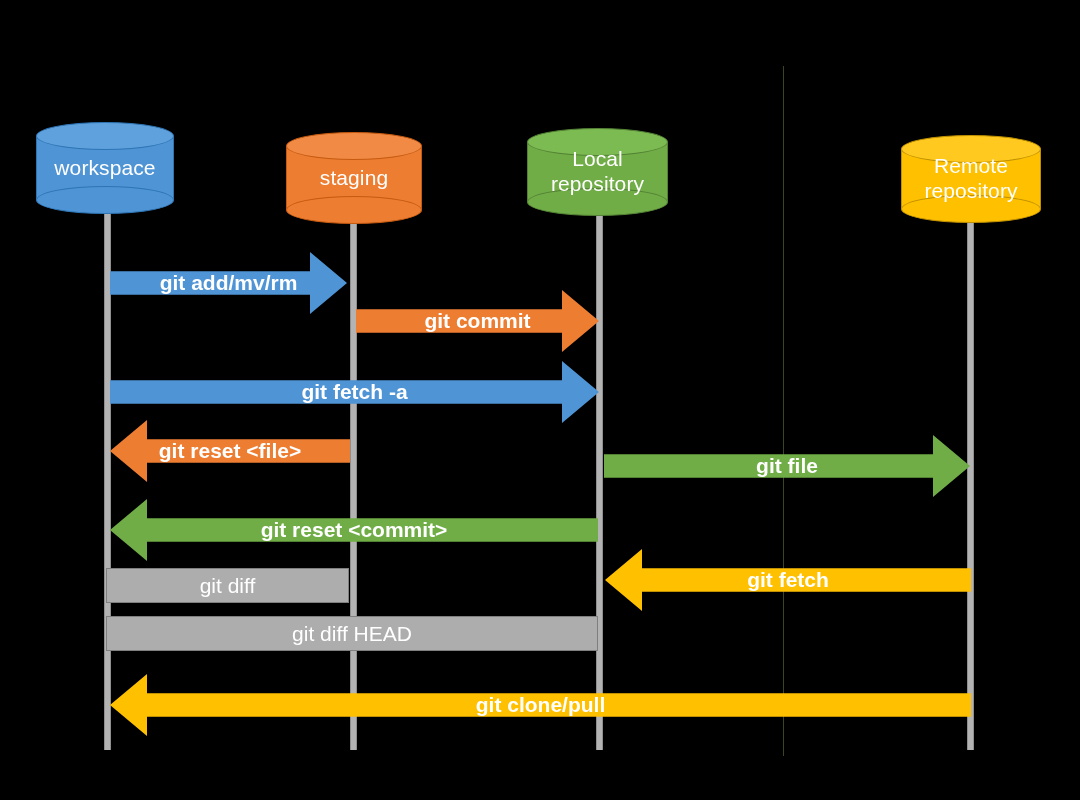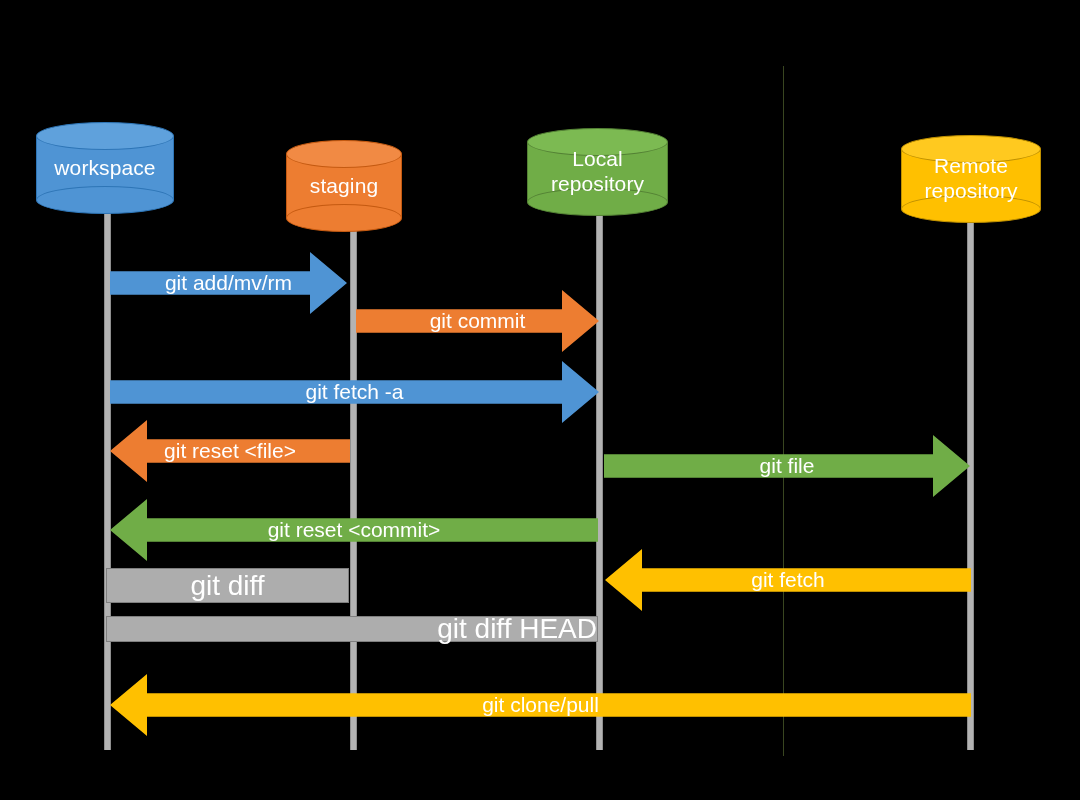--- a/index.html
+++ b/index.html
@@ -85,41 +85,42 @@
     justify-content:center;
     color:#ffffff;
     font-size:21px;
     white-space:nowrap;
     box-sizing:border-box;
   }
   .arrow > .lbl{
     position:relative;
     z-index:2;
     pointer-events:none;
+    font-weight:bold;
   }
   .arrow.right{
     clip-path:polygon(
       0 31%, calc(100% - 37px) 31%, calc(100% - 37px) 0,
       100% 50%,
       calc(100% - 37px) 100%, calc(100% - 37px) 69%, 0 69%);
   }
   .arrow.left{
     clip-path:polygon(
       100% 31%, 37px 31%, 37px 0,
       0 50%,
       37px 100%, 37px 69%, 100% 69%);
   }
   
   .bar{
     position:absolute;
     display:flex;
     align-items:center;
     justify-content:center;
     color:#ffffff;
-    font-size:28px;
+    font-size:21px;
     white-space:nowrap;
     box-sizing:border-box;
     border:1px solid #7f7f7f;
   }
 </style>
 </head>
 <body>
 
 <div id="canvas">
 
@@ -131,21 +132,21 @@
 
   <div class="cyl" style="left:36px; top:122px; width:138px; height:92px; --c:#4F94D4; --ct:#5FA1DC; --cd:#2E75B6;">
     <div class="body"></div>
     <div class="bot"></div>
     <div class="top"></div>
     <div class="cap-label">
       <span>workspace</span>
     </div>
   </div>
 
-  <div class="cyl" style="left:286px; top:140px; width:116px; height:92px; --c:#ED7D31; --ct:#F18A44; --cd:#C55A11;">
+  <div class="cyl" style="left:286px; top:132px; width:136px; height:92px; --c:#ED7D31; --ct:#F18A44; --cd:#C55A11;">
     <div class="body"></div>
     <div class="bot"></div>
     <div class="top"></div>
     <div class="cap-label">
       <span>staging</span>
     </div>
   </div>
 
   <div class="cyl" style="left:527px; top:128px; width:141px; height:88px;text-decoration:underline; --c:#70AD47; --ct:#7CBA52; --cd:#548235;">
     <div class="body"></div>
@@ -196,21 +197,21 @@
   </div>
 
   <div class="arrow left" style="left:605px; top:549px; width:366px; height:62px; background:#FFC000;">
     <span class="lbl">git fetch</span>
   </div>
 
   <div class="bar" style="left:106px; top:568px; width:243px; height:35px; background:#ADADAD;">
     <span class="lbl">git diff</span>
   </div>
 
-  <div class="bar" style="left:106px; top:616px; width:492px; height:26px; background:#ADADAD;justify-content:flex-end;">
+  <div class="bar" style="left:106px; top:616px; width:492px; height:35px; background:#ADADAD;">
     <span class="lbl">git diff HEAD</span>
   </div>
 
   <div class="arrow left" style="left:110px; top:674px; width:861px; height:62px; background:#FFC000;">
     <span class="lbl">git clone/pull</span>
   </div>
 
 </div>
 
 </body></html>

